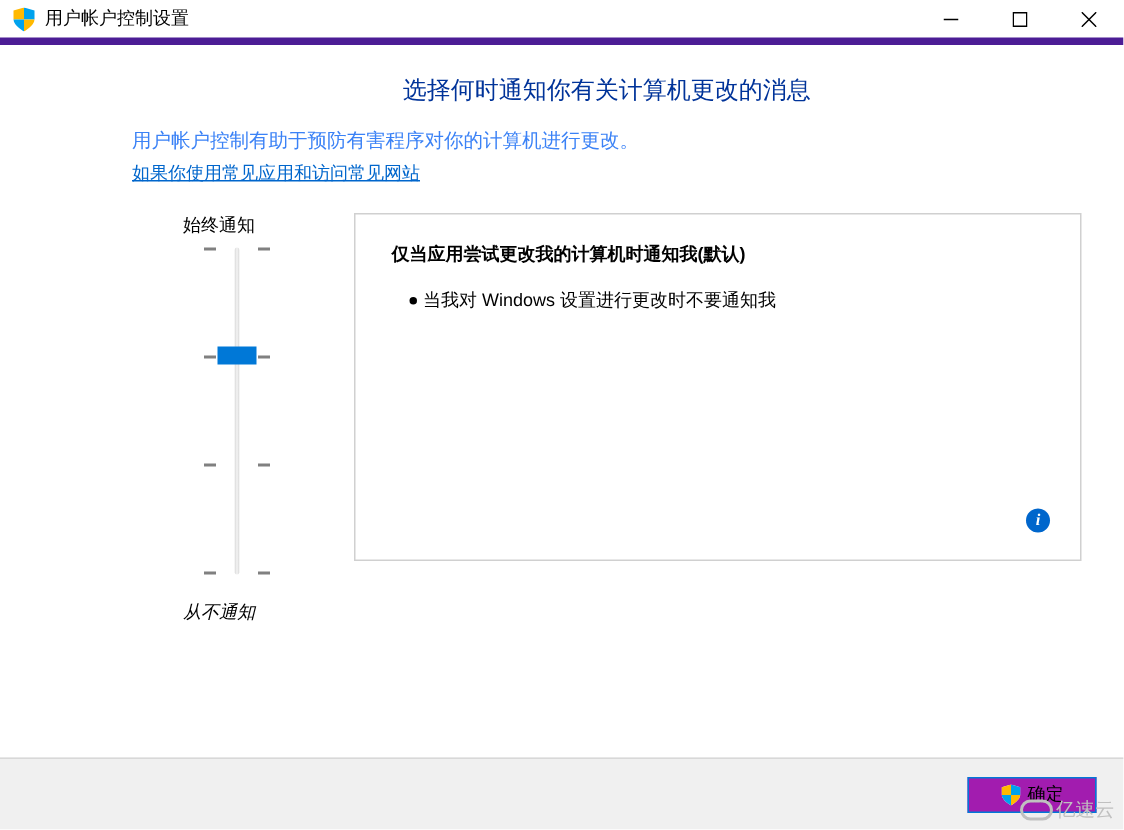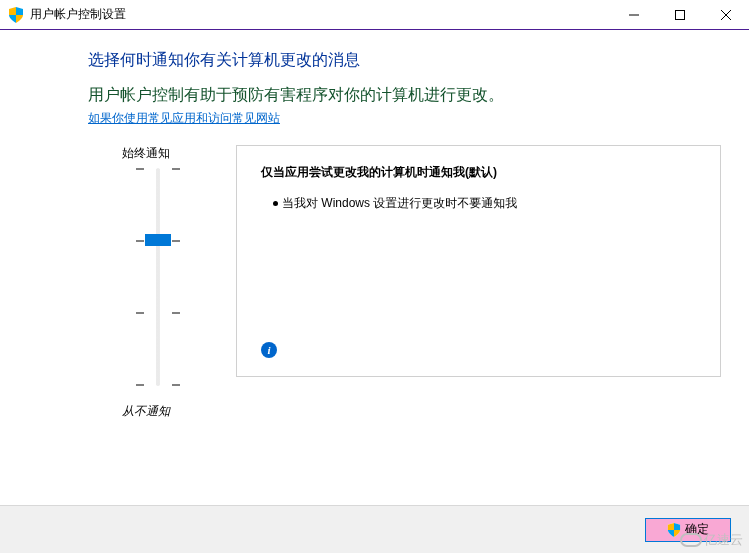--- a/index.html
+++ b/index.html
@@ -8,43 +8,44 @@
       font-size: 12px;
       background: #fff;
       width: 749px;
       height: 553px;
       overflow: hidden;
       position: relative;
     }
     .titlebar {
       height: 30px;
       background: #fff;
-      border-bottom: 1px solid #4c1d95;
+      border-bottom: 5px solid #4c1d95;
       display: flex;
       align-items: center;
       padding-left: 8px;
     }
     .titlebar .shield { width: 16px; height: 16px; margin-right: 6px; }
     .titlebar .title { font-size: 12px; color: #000; }
     .win-controls { margin-left: auto; display: flex; }
     .win-btn {
       width: 46px; height: 30px;
       display: flex; align-items: center; justify-content: center;
       color: #000;
     }
     .content {
       padding: 20px 28px 0 88px;
     }
     .heading {
       color: #003399;
       font-size: 16px;
       font-weight: normal;
       margin-bottom: 14px;
-    }
-    .desc { color: #14532d; font-size: 16px; margin-bottom: 4px; }
+      text-align: center;
+    }
+    .desc { color: #3b82f6; font-size: 13px; margin-bottom: 4px; }
     .link { color: #0066cc; text-decoration: underline; font-size: 12px; display: inline-block; margin-bottom: 18px; }
     .slider-area {
       display: flex;
       align-items: flex-start;
       gap: 0;
     }
     .slider-col {
       width: 120px;
       display: flex;
       flex-direction: column;
@@ -87,22 +88,22 @@
       background: #0078d7;
       top: 72px;
     }
     .detail-box {
       border: 1px solid #d0d0d0;
       flex: 1;
       margin-left: 28px;
       padding: 18px 20px 18px 24px;
       min-height: 232px;
       display: flex;
-      flex-direction: column;
-      justify-content: center;
+      flex-direction: row;
+      justify-content: space-between;
     }
     .detail-title { font-size: 12px; font-weight: bold; margin-bottom: 14px; }
     .bullet-row { display: flex; align-items: flex-start; gap: 4px; padding-left: 12px; }
     .bullet-dot { width: 5px; height: 5px; background: #000; border-radius: 50%; margin-top: 6px; flex-shrink: 0; }
     .bullet-text { font-size: 12px; }
     .info-row { display: flex; align-items: flex-start; gap: 12px; margin-top: auto; }
     .info-icon {
       width: 16px; height: 16px; border-radius: 50%;
       background: #0066cc; color: #fff;
       display: flex; align-items: center; justify-content: center;
@@ -119,21 +120,21 @@
       border-top: 1px solid #d8d8d8;
       display: flex;
       align-items: center;
       justify-content: flex-end;
       padding-right: 18px;
       gap: 8px;
     }
     .btn {
       min-width: 86px;
       height: 24px;
-      background: #f9a8d4;
+      background: #a21caf;
       border: 1px solid #adadad;
       font-size: 12px;
       display: flex;
       align-items: center;
       justify-content: center;
       gap: 4px;
       cursor: pointer;
     }
     .btn.primary { border: 1px solid #0078d7; }
     .btn .shield-sm { width: 14px; height: 14px; }

